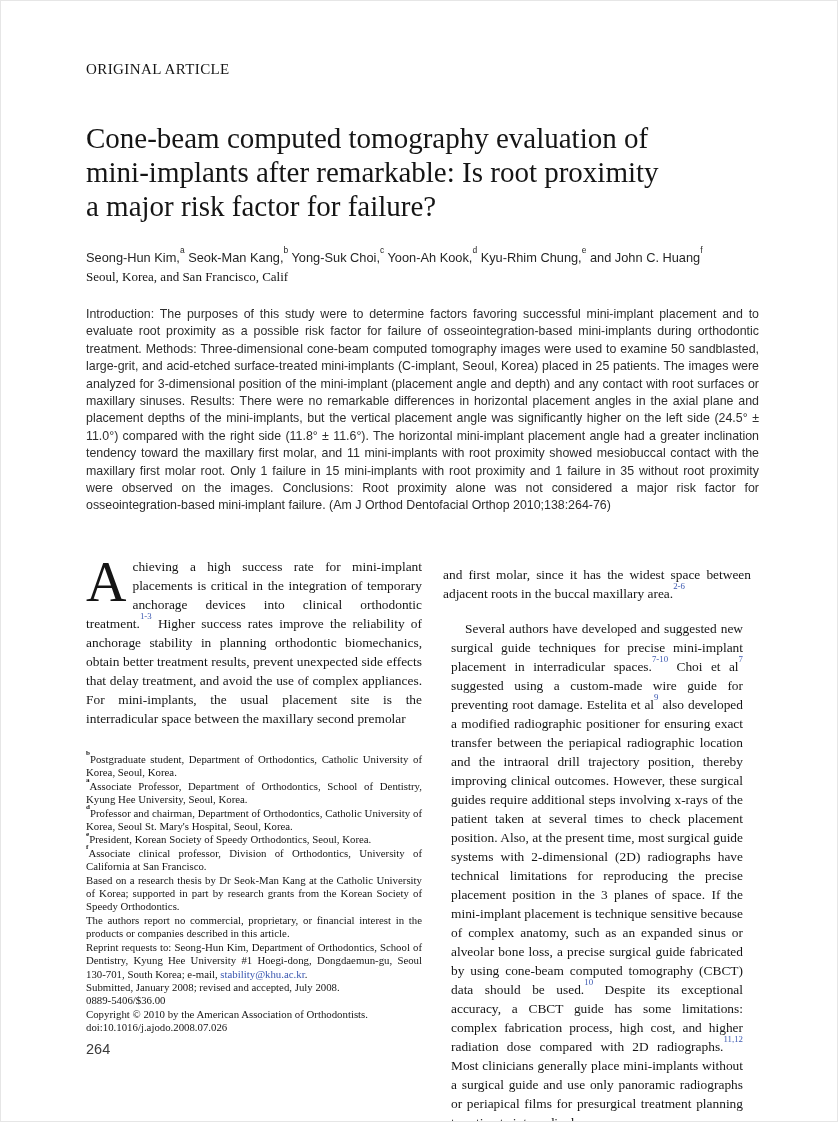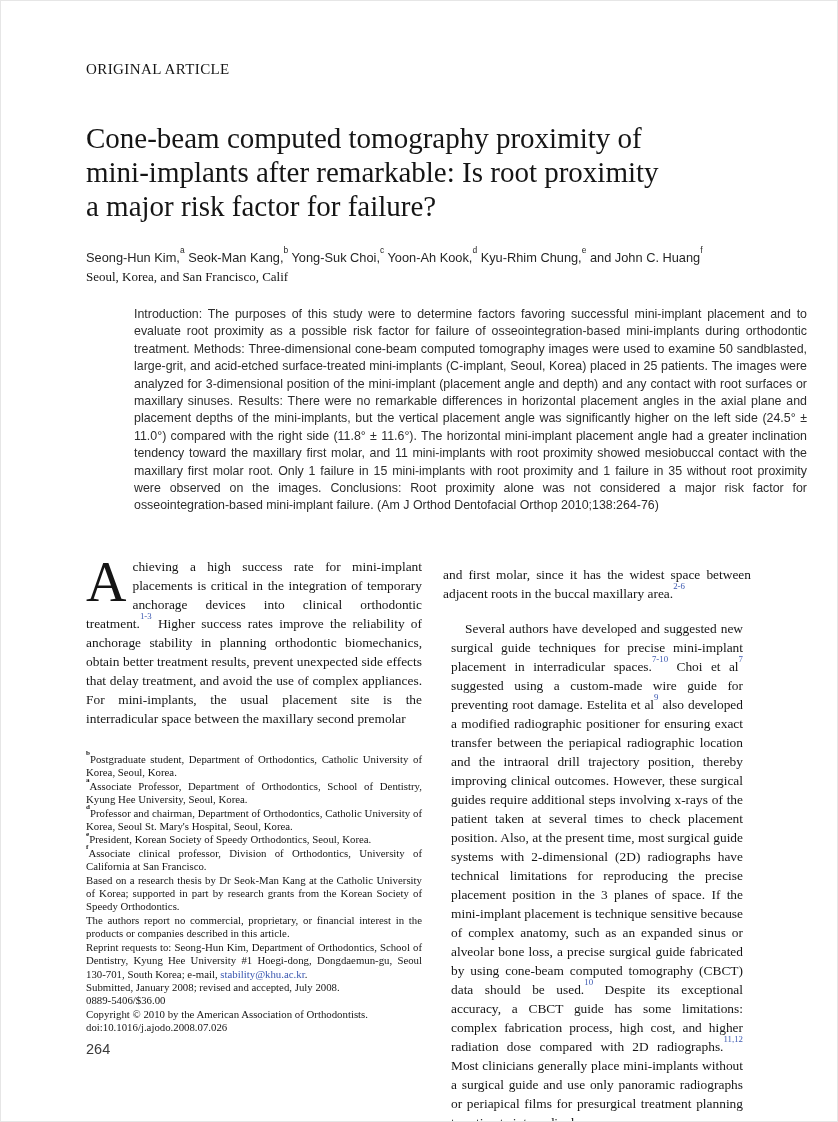--- a/index.html
+++ b/index.html
@@ -8,21 +8,21 @@
     background:#ffffff;border:1px solid #e6e6e6;box-sizing:border-box;
     font-family:"Liberation Serif", serif;color:#151515;overflow:hidden;padding-left:48px;
   }
   .kicker{position:absolute;left:85px;top:60px;font-size:15px;letter-spacing:.4px;}
   .title{position:absolute;left:85px;top:120px;width:695px;font-size:29px;line-height:34px;font-weight:400;}
   .authors{position:absolute;left:85px;top:249px;width:690px;font-family:"Liberation Sans",sans-serif;font-size:12.8px;color:#262626;}
   .affiliation{position:absolute;left:85px;top:268px;font-size:13px;}
   .abstract{
     position:absolute;left:85px;top:305px;width:673px;
     font-family:"Liberation Sans",sans-serif;font-size:12.4px;line-height:17.4px;
-    text-align:justify;color:#2d2d2d;margin-left:48px;
+    text-align:justify;color:#2d2d2d;
   }
   .columns{position:absolute;left:85px;top:556px;width:673px;display:flex;gap:13px;}
   .col{font-size:13.4px;line-height:19px;text-align:justify;}
   .col-left{width:336px;}
   .col-right{width:324px;}
   .body-para{height:190px;overflow:hidden;}
   .dropcap{float:left;font-size:56px;line-height:45px;padding:3px 6px 0 0;font-family:"Liberation Serif",serif;}
   .footnotes{margin-top:6px;font-size:10.8px;line-height:13.4px;text-align:justify;}
   .footnotes p{margin:0;}
   .para-indent{text-indent:14px;margin:16px;}
@@ -34,21 +34,21 @@
   .pagenum{position:absolute;left:85px;top:1040px;font-family:"Liberation Sans",sans-serif;font-size:14.5px;color:#3a3a3a;}
 </style>
 </head>
 <body>
 
 <div class="page">
 
   <div class="kicker">ORIGINAL ARTICLE</div>
 
   <h1 class="title" style="margin:0;">
-      <div>Cone-beam computed tomography proximity of</div>
+      <div>Cone-beam computed tomography evaluation of</div>
       <div>mini-implants after remarkable: Is root proximity</div>
       <div>a major risk factor for failure?</div>
     </h1>
 
   <div class="authors">Seong-Hun Kim,<sup class="note">a</sup> Seok-Man Kang,<sup class="note">b</sup> Yong-Suk Choi,<sup class="note">c</sup> Yoon-Ah Kook,<sup class="note">d</sup> Kyu-Rhim Chung,<sup class="note">e</sup> and John C. Huang<sup class="note">f</sup></div>
 
   <div class="affiliation">Seoul, Korea, and San Francisco, Calif</div>
 
   <div class="abstract">Introduction: The purposes of this study were to determine factors favoring successful mini-implant placement and to evaluate root proximity as a possible risk factor for failure of osseointegration-based mini-implants during orthodontic treatment. Methods: Three-dimensional cone-beam computed tomography images were used to examine 50 sandblasted, large-grit, and acid-etched surface-treated mini-implants (C-implant, Seoul, Korea) placed in 25 patients. The images were analyzed for 3-dimensional position of the mini-implant (placement angle and depth) and any contact with root surfaces or maxillary sinuses. Results: There were no remarkable differences in horizontal placement angles in the axial plane and placement depths of the mini-implants, but the vertical placement angle was significantly higher on the left side (24.5° ± 11.0°) compared with the right side (11.8° ± 11.6°). The horizontal mini-implant placement angle had a greater inclination tendency toward the maxillary first molar, and 11 mini-implants with root proximity showed mesiobuccal contact with the maxillary first molar root. Only 1 failure in 15 mini-implants with root proximity and 1 failure in 35 without root proximity were observed on the images. Conclusions: Root proximity alone was not considered a major risk factor for osseointegration-based mini-implant failure. (Am J Orthod Dentofacial Orthop 2010;138:264-76)</div>
 

